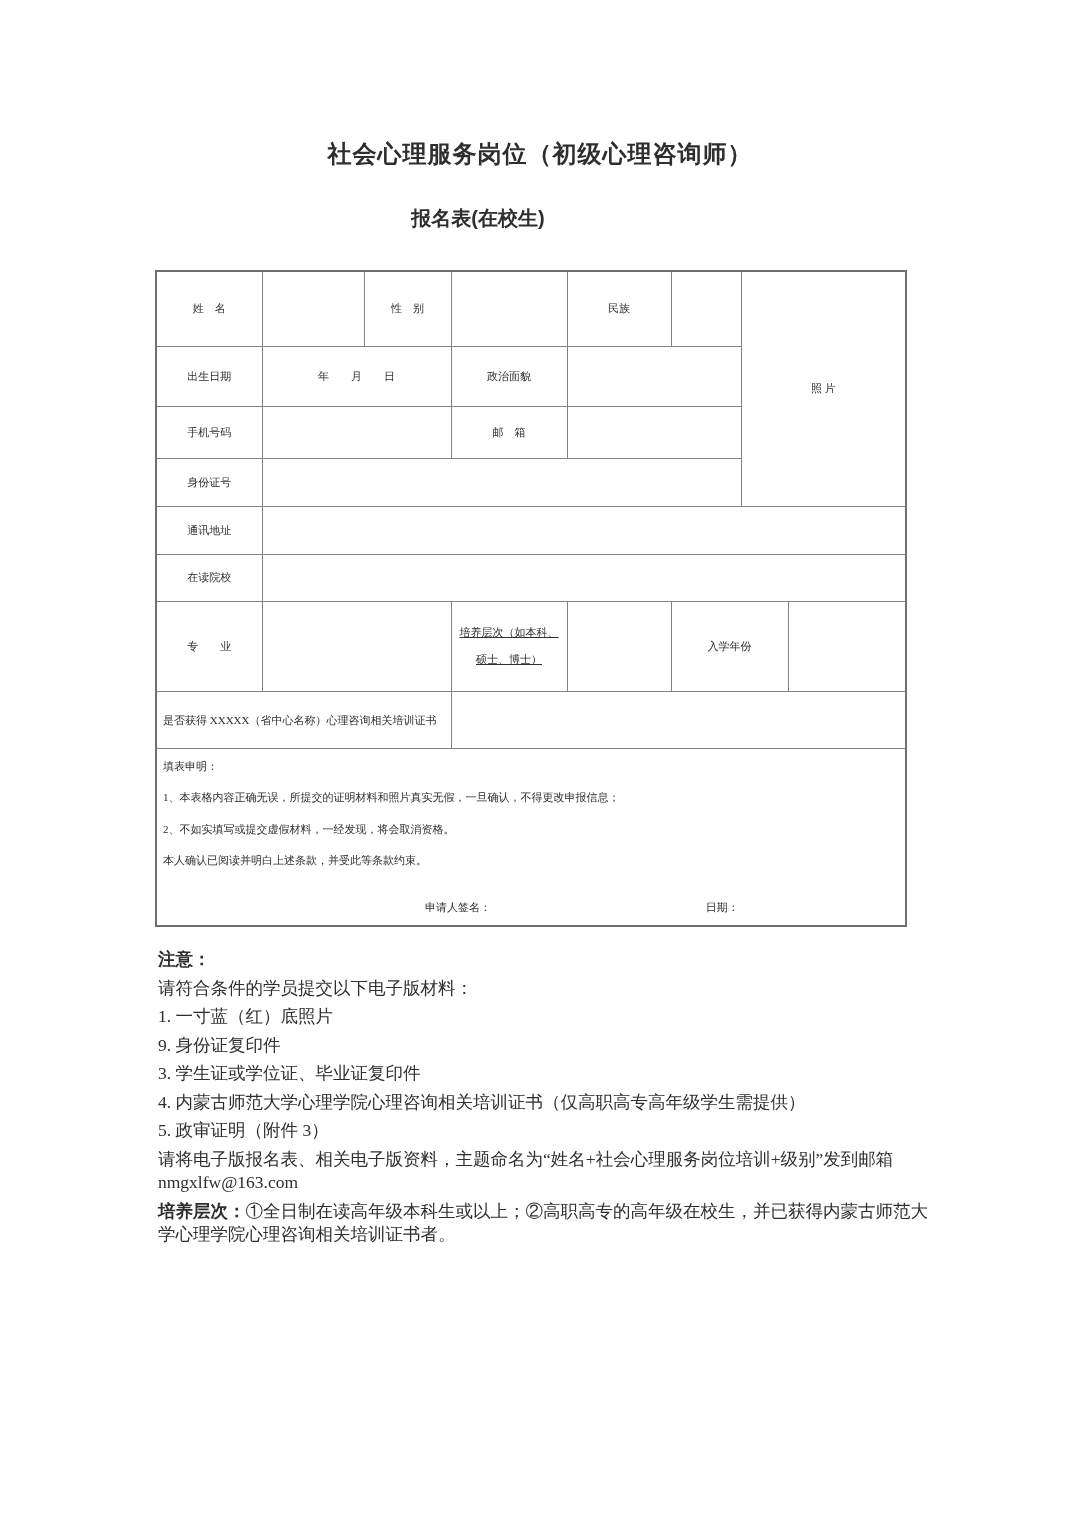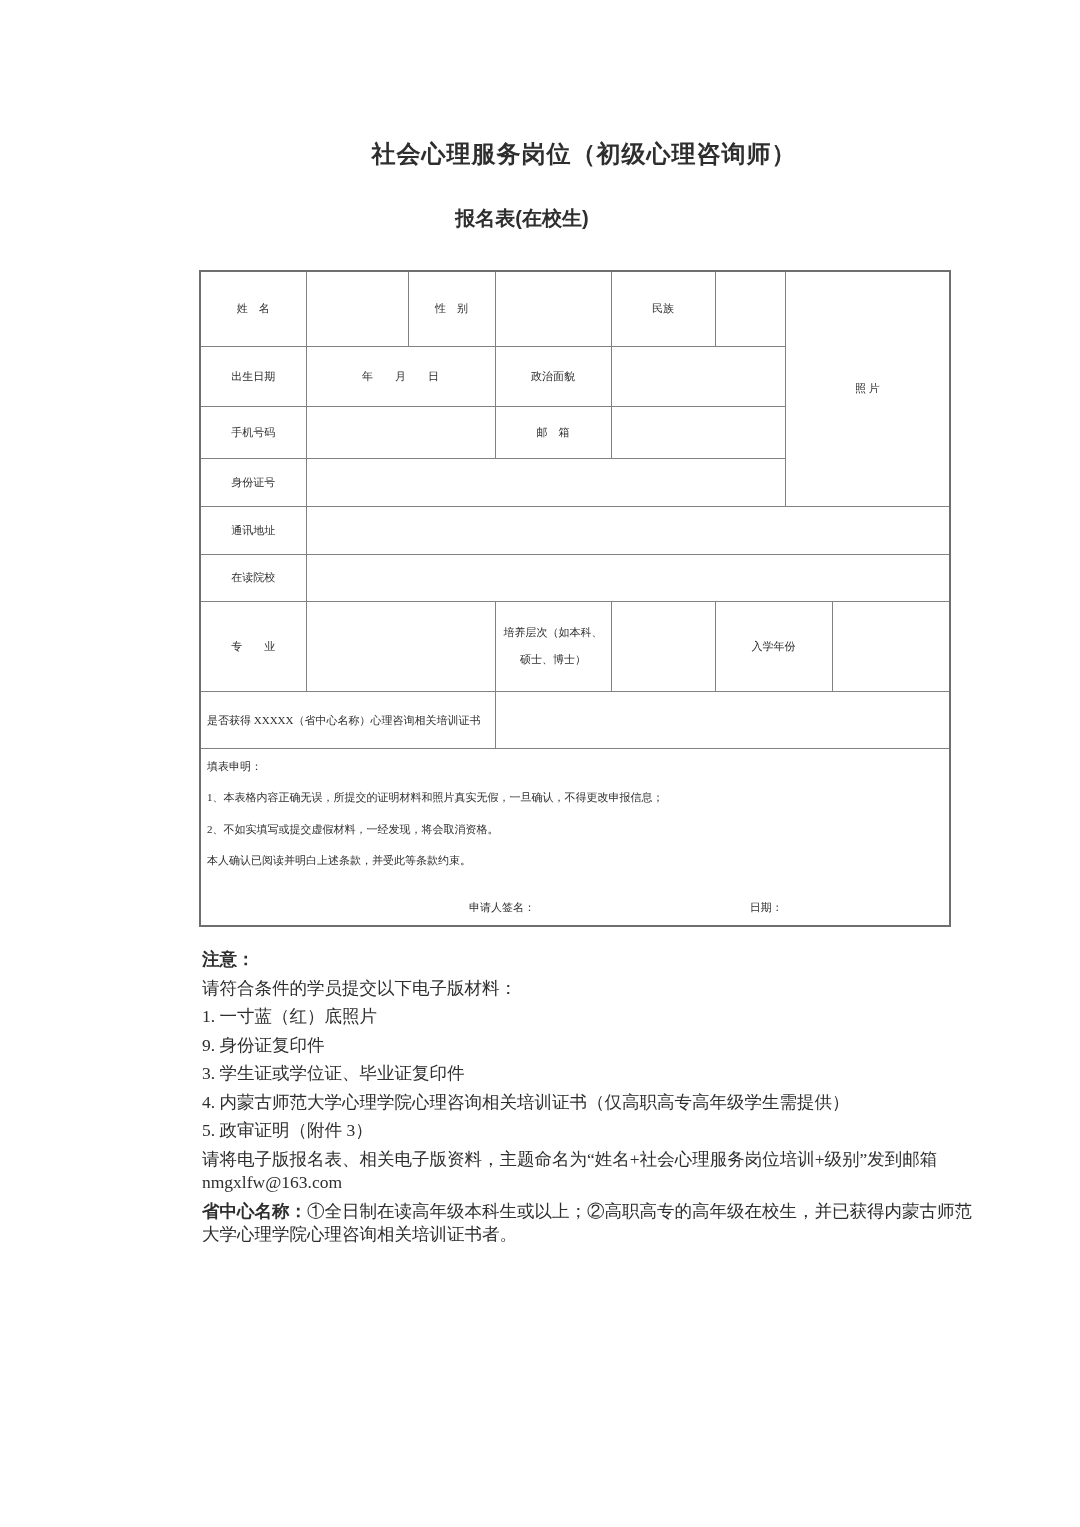--- a/index.html
+++ b/index.html
@@ -3,21 +3,21 @@
 <meta charset="utf-8">
 <style>
   html, body { margin: 0; padding: 0; }
   body {
     width: 1080px; height: 1527px;
     background: #ffffff;
     font-family: "Liberation Serif", "DejaVu Serif", serif;
     color: #2e2e2e;
     position: relative;
   }
-  .page { position: absolute; inset: 0; background: #ffffff; margin-left: 44px; }
+  .page { position: absolute; inset: 0; background: #ffffff; }
 
   .doc-title {
     position: absolute; top: 138px; left: 0; width: 1080px;
     text-align: center; font-size: 24px; font-weight: bold;
     font-family: "Liberation Sans", "DejaVu Sans", sans-serif;
     letter-spacing: 1px; margin: 0;
   }
   .doc-subtitle {
     position: absolute; top: 205px; left: 0; width: 956px;
     text-align: center; font-size: 20px; font-weight: bold;
@@ -35,21 +35,21 @@
     border: 1px solid #828282;
     font-size: 11px;
     vertical-align: middle;
     padding: 2px 6px;
     overflow: hidden;
   }
   td.lbl { text-align: center; }
   td.fill { background: #ffffff; }
   td.photo-cell { text-align: center; font-size: 17px; }
   td.wrap-lbl { text-align: left; padding: 4px 8px; line-height: 24px; }
-  td.level-lbl { text-align: center; padding: 4px 4px; line-height: 27px; }
+  td.level-lbl { text-align: center; padding: 4px 4px; line-height: 27px; text-decoration: underline; }
 
   td.decl-cell { vertical-align: top; padding: 6px 10px 8px 10px; line-height: 31.5px; }
   .decl-line { margin: 0; }
   .sig-row { margin-top: 15px; white-space: nowrap; }
   .sig-label { display: inline-block; margin-left: 262px; }
   .date-label { display: inline-block; margin-left: 212px; }
 
   .notes {
     position: absolute; left: 158px; top: 948px; width: 772px;
     font-size: 17.5px;
@@ -148,16 +148,16 @@
 
   <div class="notes">
     <p class="bold">注意：</p>
     <p>请符合条件的学员提交以下电子版材料：</p>
     <p>1. 一寸蓝（红）底照片</p>
     <p>9. 身份证复印件</p>
     <p>3. 学生证或学位证、毕业证复印件</p>
     <p>4. 内蒙古师范大学心理学院心理咨询相关培训证书（仅高职高专高年级学生需提供）</p>
     <p>5. 政审证明（附件 3）</p>
     <p>请将电子版报名表、相关电子版资料，主题命名为“姓名+社会心理服务岗位培训+级别”发到邮箱 nmgxlfw@163.com</p>
-    <p><span class="bold">省中心名称：</span><span>①全日制在读高年级本科生或以上；②高职高专的高年级在校生，并已获得内蒙古师范大学心理学院心理咨询相关培训证书者。</span></p>
+    <p><span class="bold">培养层次：</span><span>①全日制在读高年级本科生或以上；②高职高专的高年级在校生，并已获得内蒙古师范大学心理学院心理咨询相关培训证书者。</span></p>
   </div>
 
 </div>
 
 </body></html>

